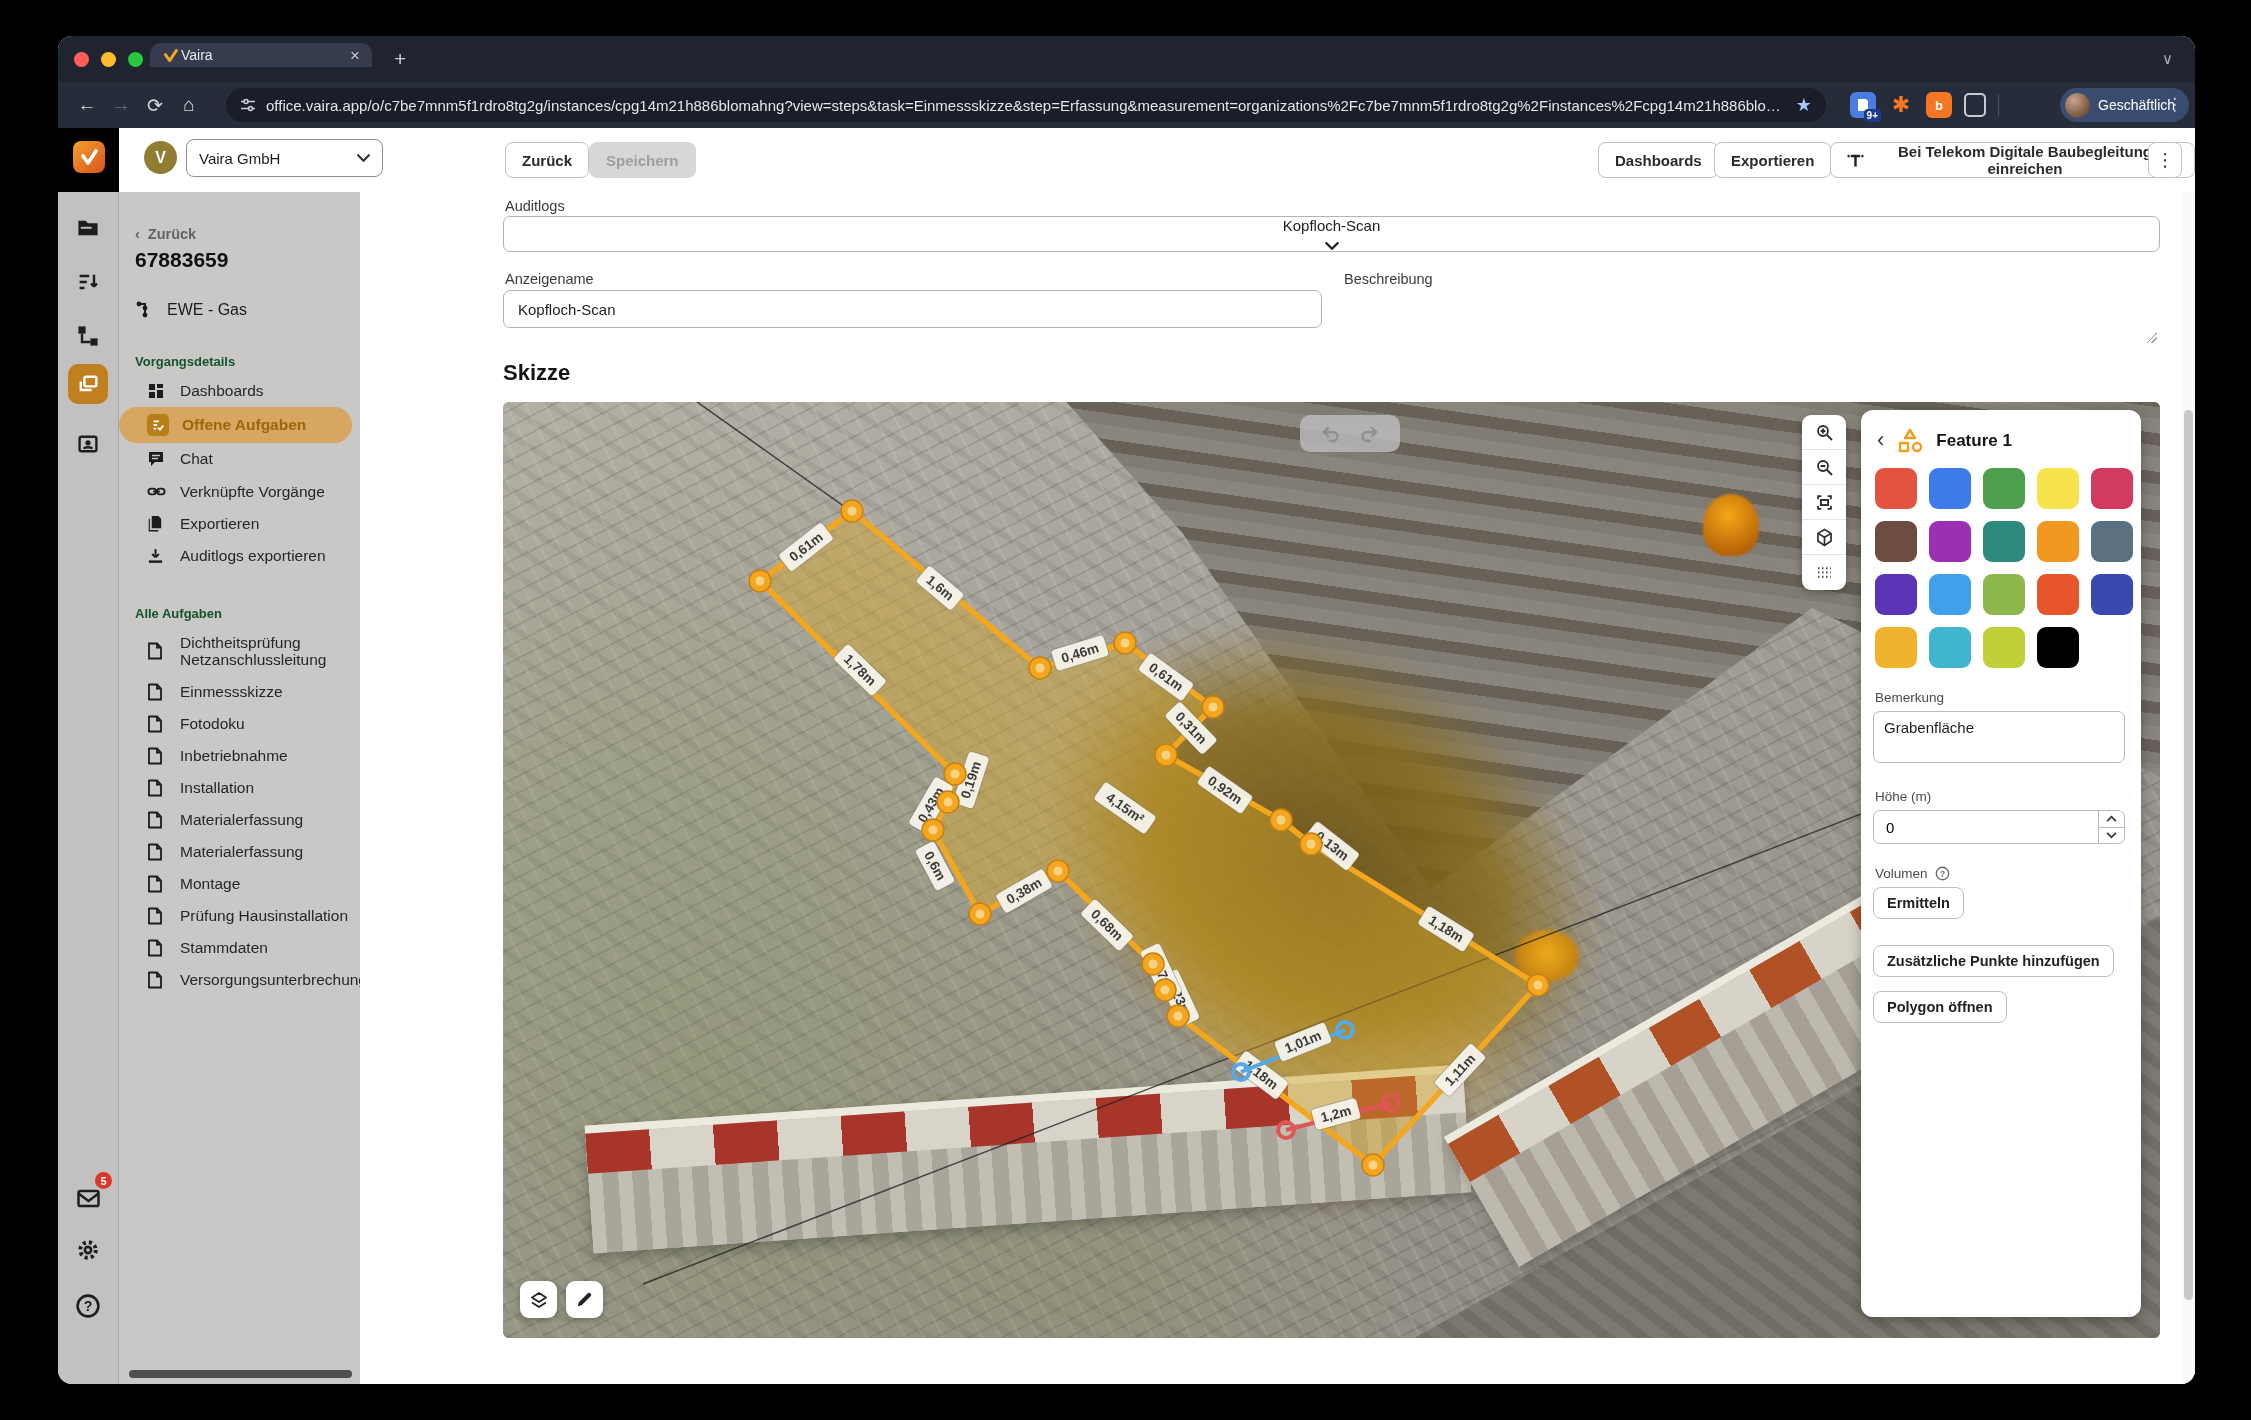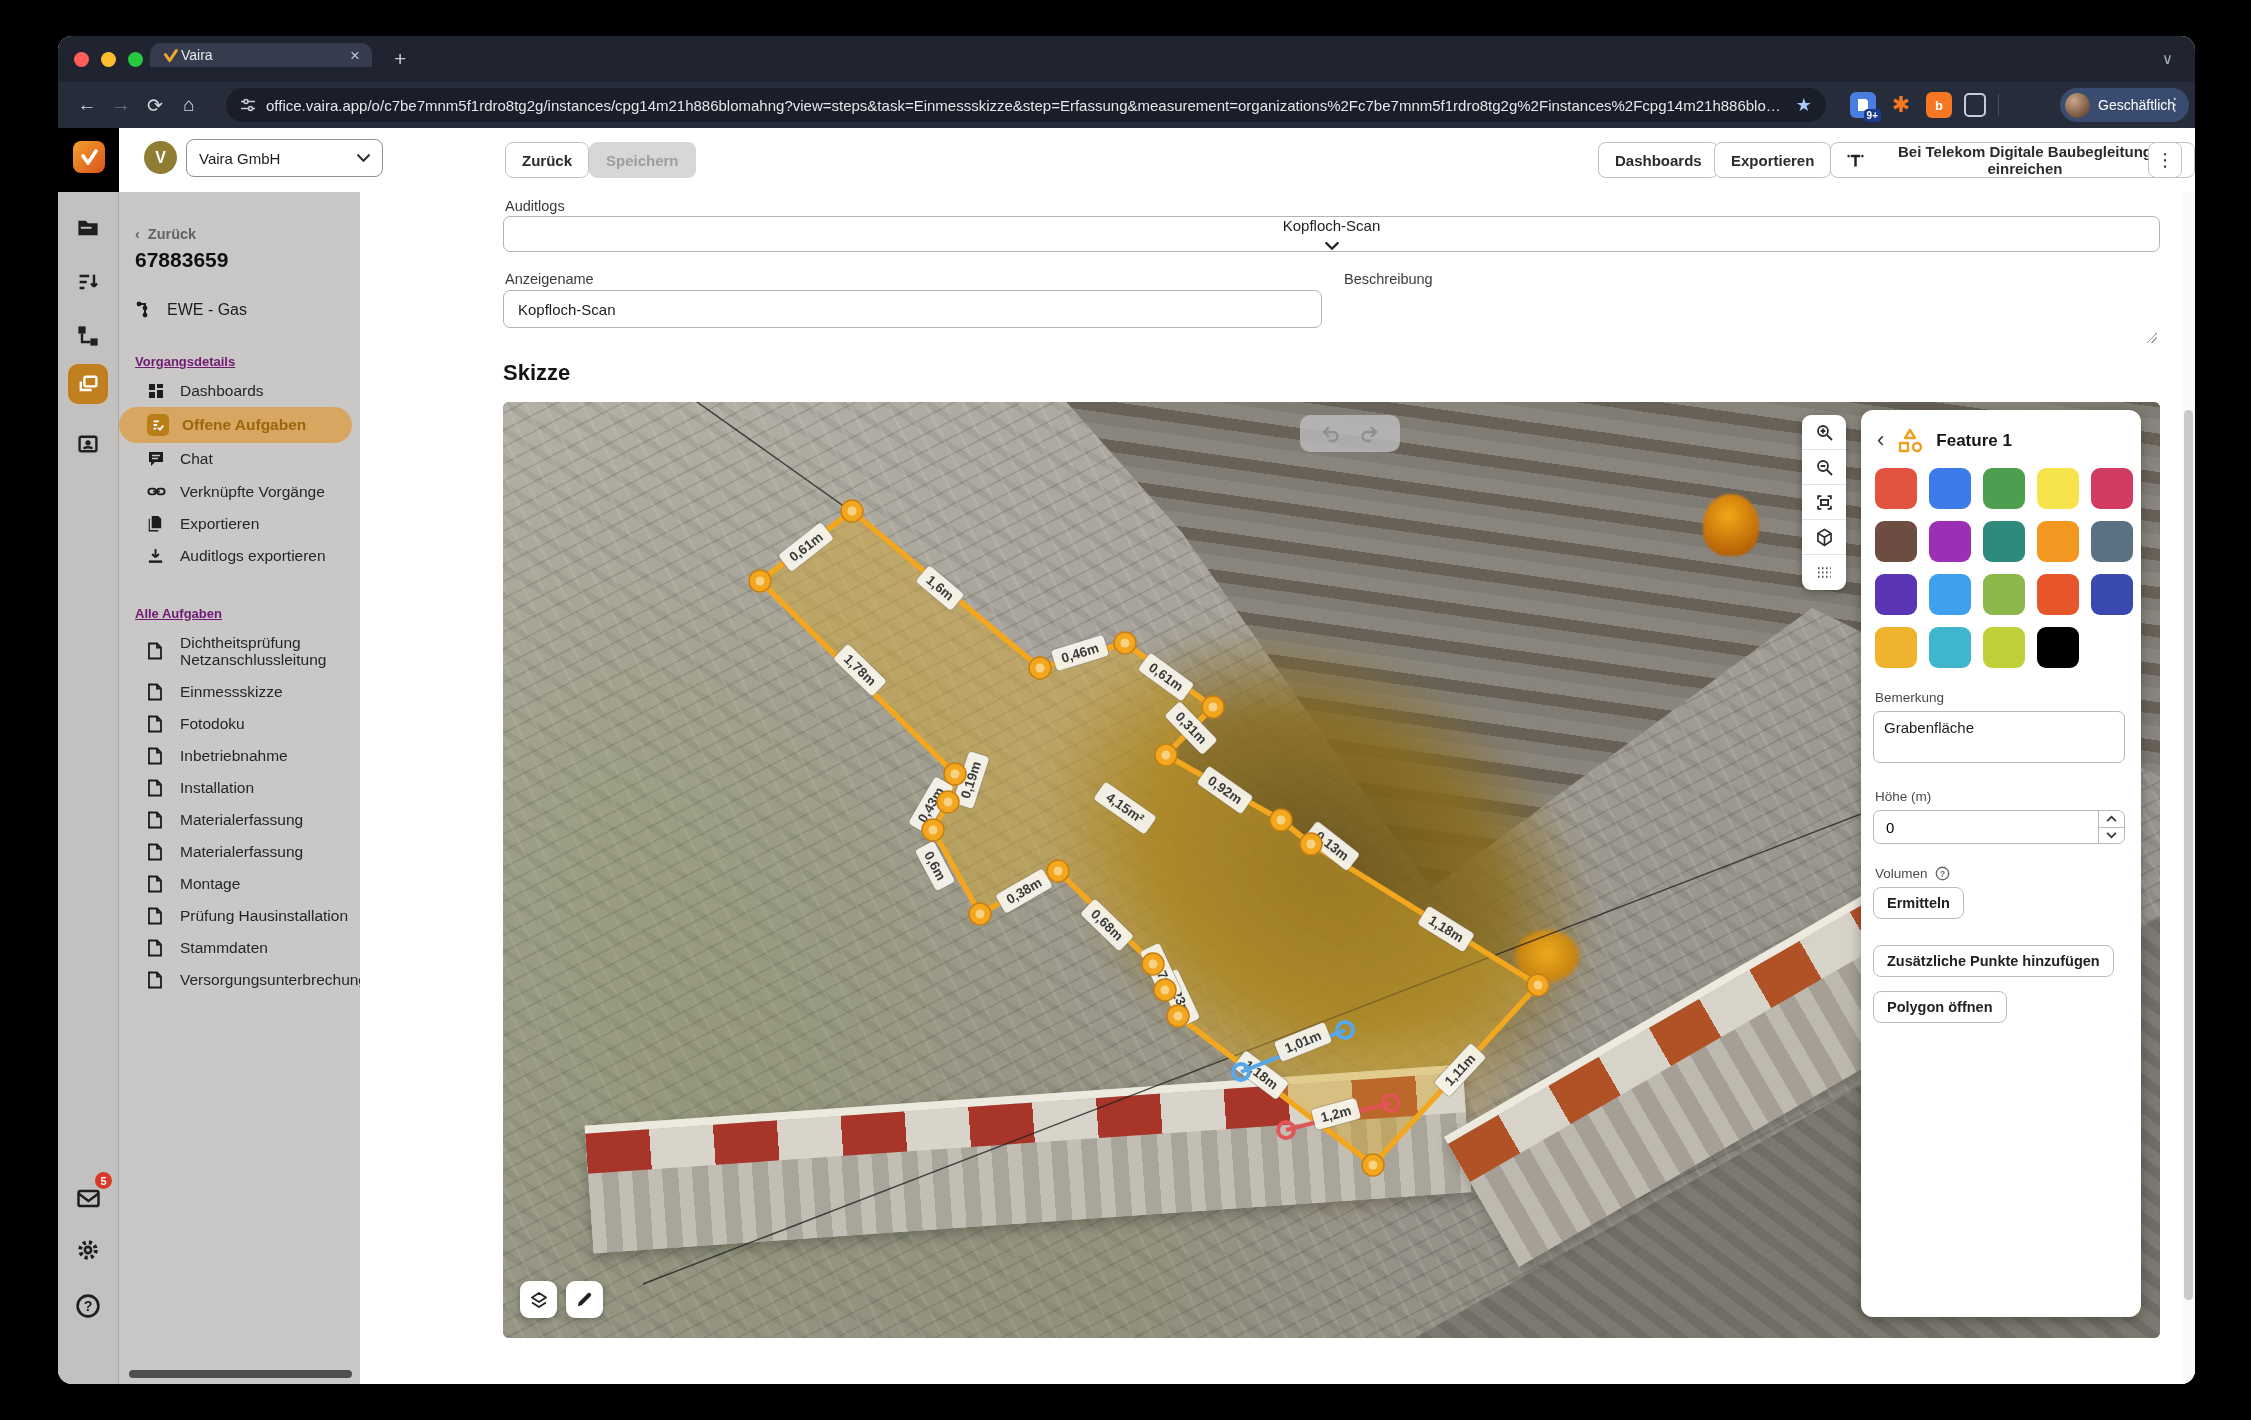--- a/index.html
+++ b/index.html
@@ -77,21 +77,21 @@
          font-weight:700;min-width:17px;height:17px;border-radius:9px;display:flex;
          align-items:center;justify-content:center;padding:0 3px;}
 
   
   .sidepanel{position:absolute;left:61px;top:156px;width:241px;height:1192px;background:#c9c8c6;
              overflow:hidden;}
   .backrow{margin:34px 0 0 16px;color:#636363;font-size:14.5px;font-weight:600;
            display:flex;gap:8px;align-items:center;}
   .casenum{margin:6px 0 0 16px;color:#101010;font-size:21px;font-weight:800;}
   .casetype{margin:28px 0 0 16px;color:#1c1c1c;font-size:16px;display:flex;gap:12px;align-items:center;}
-  .sechead{margin:34px 0 6px 16px;color:#701a75;font-size:13px;font-weight:700;text-decoration:underline;}
+  .sechead{margin:34px 0 6px 16px;color:#14532d;font-size:13px;font-weight:700;}
   .sideitem{display:flex;align-items:center;gap:13px;padding:7px 10px 7px 28px;
             color:#262626;font-size:15.5px;line-height:1.15;}
   .sideitem .ic{width:20px;flex:0 0 20px;display:flex;color:#1c1c1c;}
   .sideitem.active{background:#d7a761;border-radius:18px;color:#9c660c;font-weight:800;
                    margin-right:8px;}
   .sideitem.active .ic{color:#fff;background:#b87e18;border-radius:5px;padding:2px;
                        width:22px;height:22px;flex-basis:22px;align-items:center;justify-content:center;}
   .hscroll{position:absolute;left:10px;bottom:6px;width:223px;height:8px;background:#4f4f4f;
            border-radius:4px;}
 

